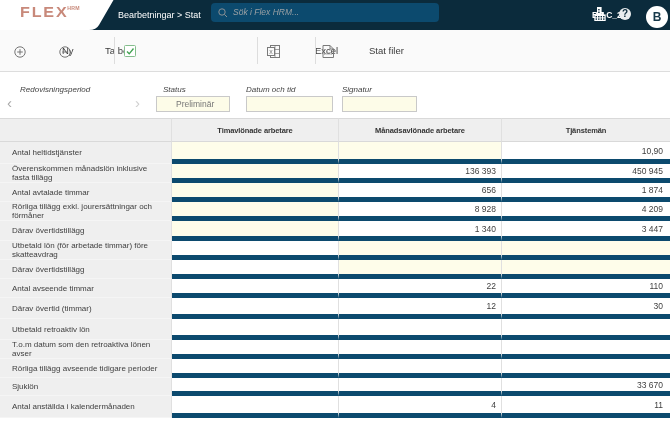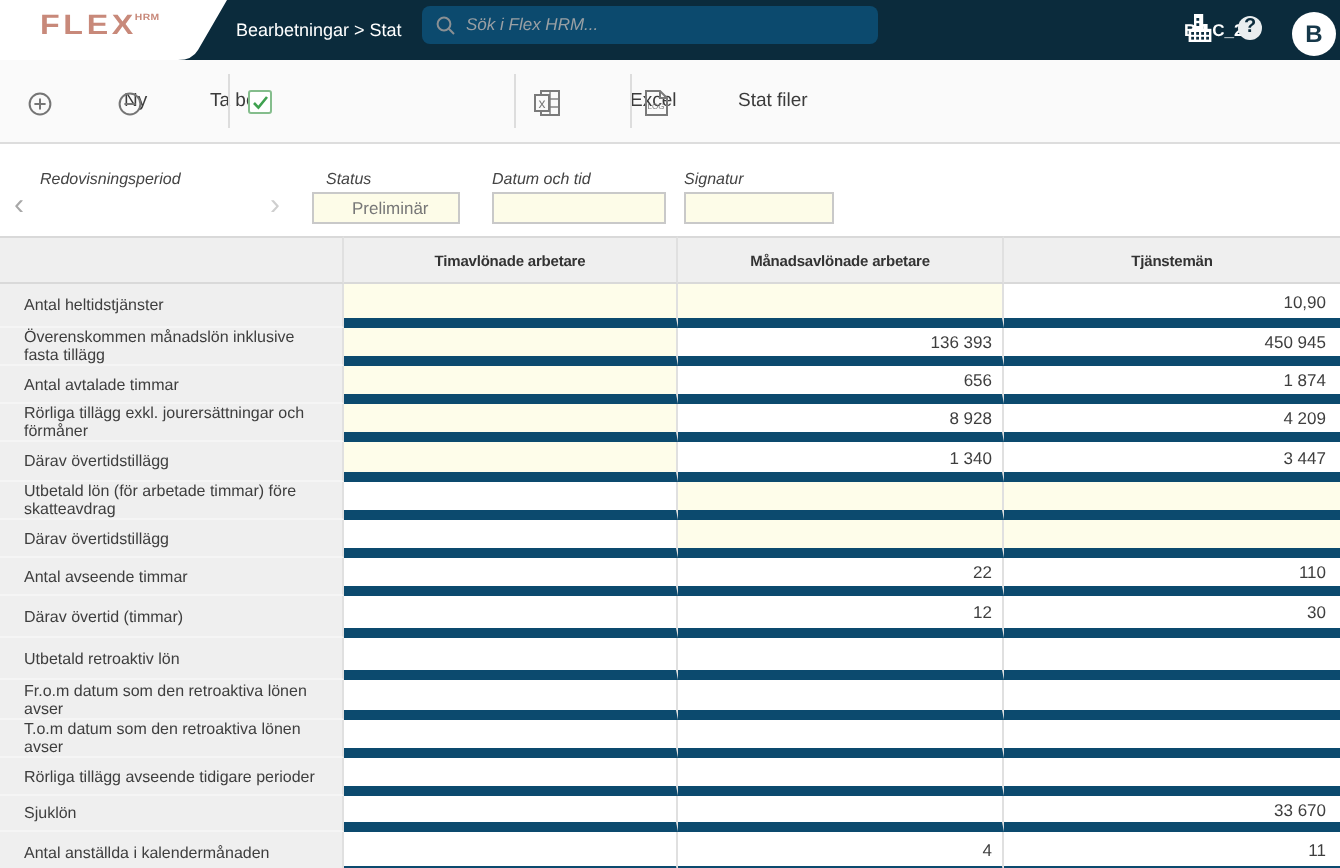--- a/index.html
+++ b/index.html
@@ -216,26 +216,20 @@
           <td class="c2"></td>
           <td class="c3 v">12</td>
           <td class="v">30</td>
         </tr>
     <tr style="height:21px">
           <td class="lab">Utbetald retroaktiv lön</td>
           <td class="c2"></td>
           <td class="c3"></td>
           <td></td>
         </tr>
-    <tr style="height:20px">
-          <td class="lab">Fr.o.m datum som den retroaktiva lönen<br>avser</td>
-          <td class="c2"></td>
-          <td class="c3"></td>
-          <td></td>
-        </tr>
     <tr style="height:19px">
           <td class="lab">T.o.m datum som den retroaktiva lönen<br>avser</td>
           <td class="c2"></td>
           <td class="c3"></td>
           <td></td>
         </tr>
     <tr style="height:19px">
           <td class="lab">Rörliga tillägg avseende tidigare perioder</td>
           <td class="c2"></td>
           <td class="c3"></td>

